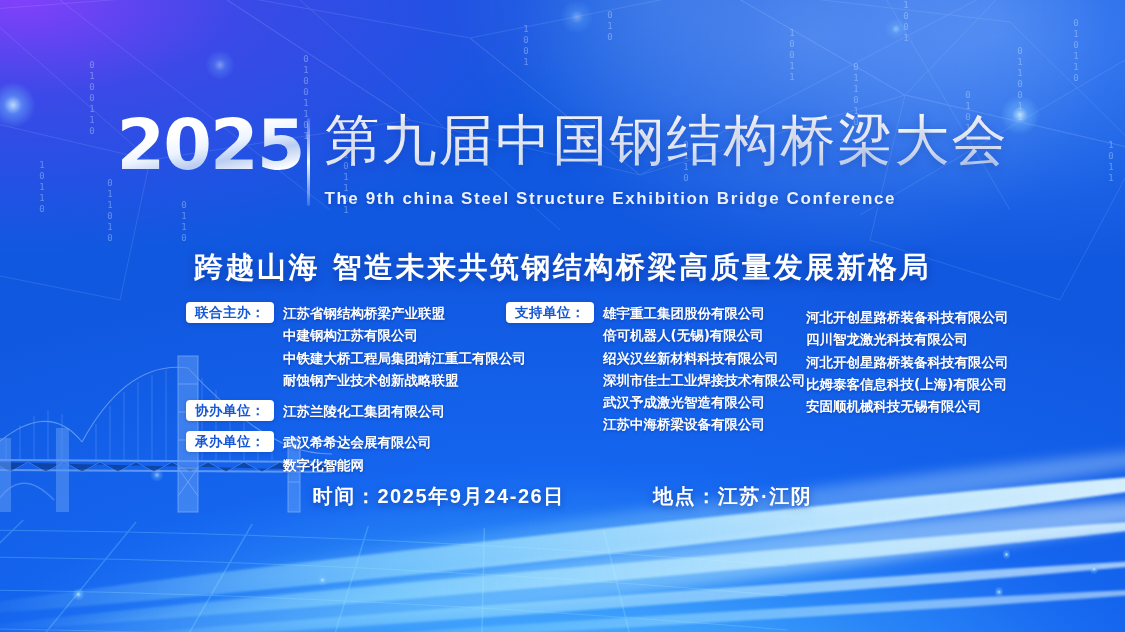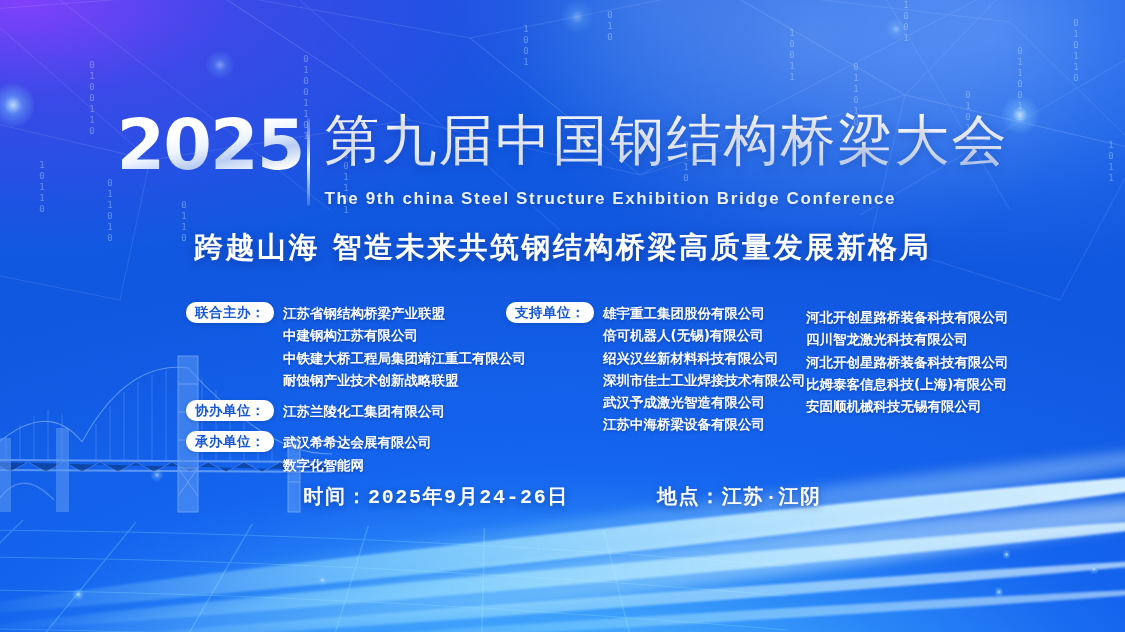--- a/index.html
+++ b/index.html
@@ -66,51 +66,51 @@
     text-shadow:0 2px 10px rgba(10,40,130,.28);
     font-family:"DejaVu Sans","Liberation Sans",sans-serif;
   }
   .en-title{
     margin-top:20px;font-size:17px;font-weight:700;color:#eaf2ff;
     letter-spacing:1.6px;white-space:nowrap;
     font-family:Liberation Sans, sans-serif;
     text-shadow:0 1px 4px rgba(10,40,130,.45);
   }
   .slogan{
-    position:absolute;left:0;right:0;top:228px;text-align:center;
+    position:absolute;left:0;right:0;top:248px;text-align:center;
     font-size:29px;font-weight:700;color:#fff;letter-spacing:2.5px;
     font-family:"DejaVu Sans","Liberation Sans",sans-serif;
     text-shadow:0 2px 9px rgba(8,35,120,.5);
   }
 
   
   .credits{position:absolute;left:186px;top:302px;width:880px;
     display:flex;align-items:flex-start;gap:0;}
   .col-left{width:320px;}
   .col-mid{width:300px;}
   .col-right{width:230px;}
 
   .grp{display:flex;align-items:flex-start;margin-bottom:9px;}
   .badge{
-    flex:0 0 auto;background:#fff;border-radius:10px;padding:2px 9px 3px;
+    flex:0 0 auto;background:#fff;border-radius:4px;padding:2px 9px 3px;
     font-size:13.5px;font-weight:700;color:#1557d6;letter-spacing:.5px;
     font-family:"DejaVu Sans","Liberation Sans",sans-serif;white-space:nowrap;
     box-shadow:0 1px 4px rgba(5,30,100,.25);line-height:16px;
   }
   .orgs{margin-left:9px;}
   .org{font-size:13.5px;font-weight:700;color:#ffffff;line-height:22.3px;white-space:nowrap;
     font-family:"DejaVu Sans","Liberation Sans",sans-serif;text-shadow:0 1px 3px rgba(8,35,120,.45);}
   .col-right .org{line-height:22.3px;}
   .col-right{padding-top:4px;}
   .col-mid .orgs{margin-left:9px;}
 
   
   .footer{position:absolute;left:0;right:0;top:483px;display:flex;justify-content:center;gap:88px;
     font-size:20px;font-weight:700;color:#fff;letter-spacing:1.6px;
-    font-family:Liberation Mono, monospace;
+    font-family:Liberation Sans, sans-serif;
     text-shadow:0 2px 7px rgba(8,35,120,.5);}
 </style>
 </head>
 <body>
 
 <div class="stage">
 
   <div class="layer clouds"></div>
 
   <svg class="layer netlines" viewBox="0 0 1125 632" preserveAspectRatio="none">

